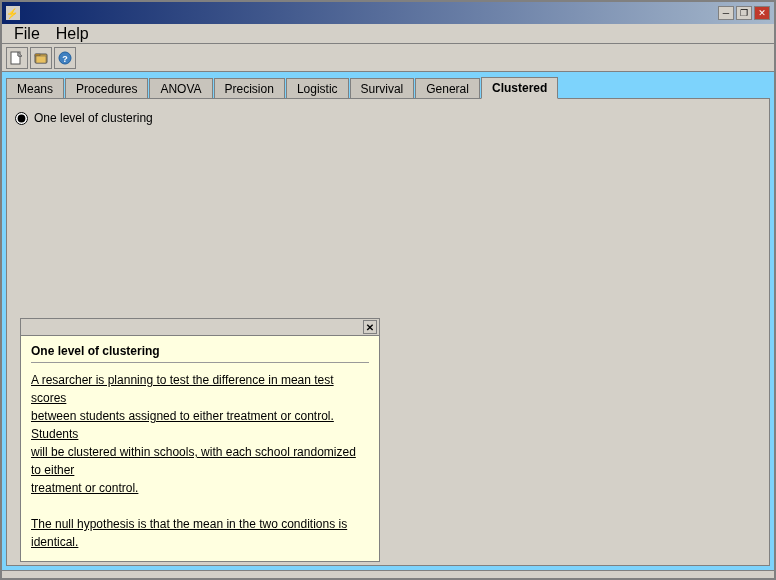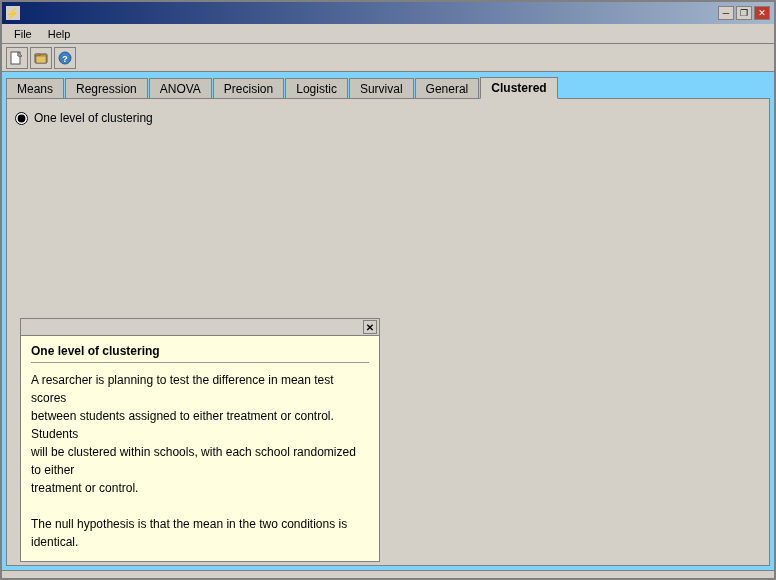--- a/index.html
+++ b/index.html
@@ -77,21 +77,21 @@
       background: #d4d0c8;
       height: 20px;
       display: flex;
       align-items: center;
       padding: 0 4px;
       border-bottom: 1px solid #808080;
       flex-shrink: 0;
     }
     .menu-item {
       padding: 2px 8px;
-      font-size: 11px;
+      font-size: 16px;
       cursor: pointer;
     }
 
     
     .toolbar {
       background: #d4d0c8;
       height: 28px;
       display: flex;
       align-items: center;
       padding: 2px 4px;
@@ -207,20 +207,21 @@
       margin-bottom: 4px;
     }
     .info-box-divider {
       border: none;
       border-top: 1px solid #999;
       margin: 4px 0 8px 0;
     }
     .info-box-body {
       font-size: 12px;
       line-height: 1.5;
+      text-decoration: underline;
     }
 
     
     .status-bar {
       height: 8px;
       background: #d4d0c8;
       border-top: 1px solid #808080;
       flex-shrink: 0;
     }
   </style>
@@ -267,21 +268,21 @@
         <circle cx="7" cy="7" r="6" fill="#4080c0" stroke="#2060a0" stroke-width="1"></circle>
         <text x="7" y="11" text-anchor="middle" fill="white" font-size="9" font-weight="bold">?</text>
       </svg>
     </div>
   </div>
 
   <div class="main-content">
 
     <div class="tabs">
       <div class="tab">Means</div>
-      <div class="tab">Regression</div>
+      <div class="tab">Procedures</div>
       <div class="tab">ANOVA</div>
       <div class="tab">Precision</div>
       <div class="tab">Logistic</div>
       <div class="tab">Survival</div>
       <div class="tab">General</div>
       <div class="tab active">Clustered</div>
     </div>
 
     <div class="tab-panel">
       <div class="radio-row">

